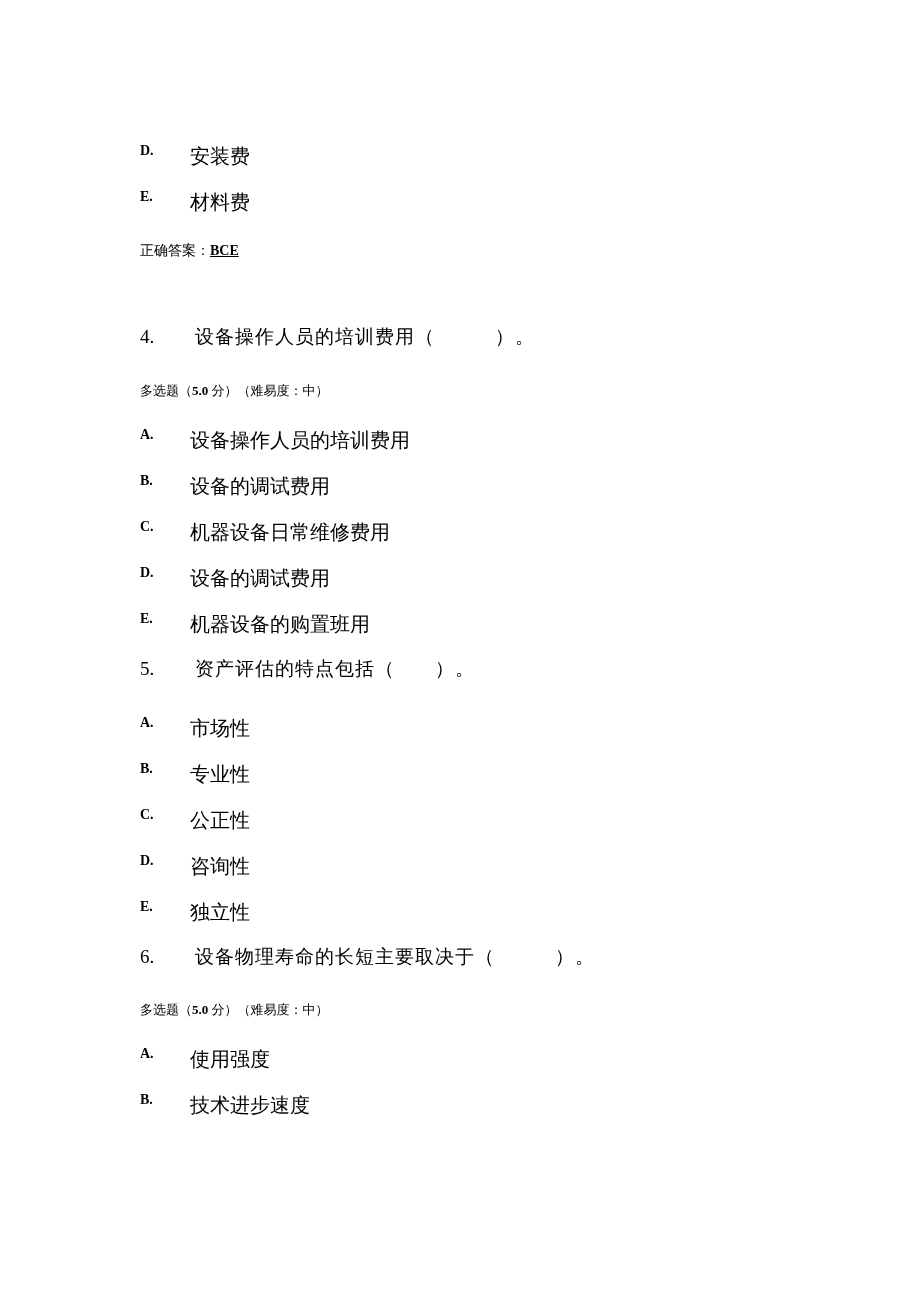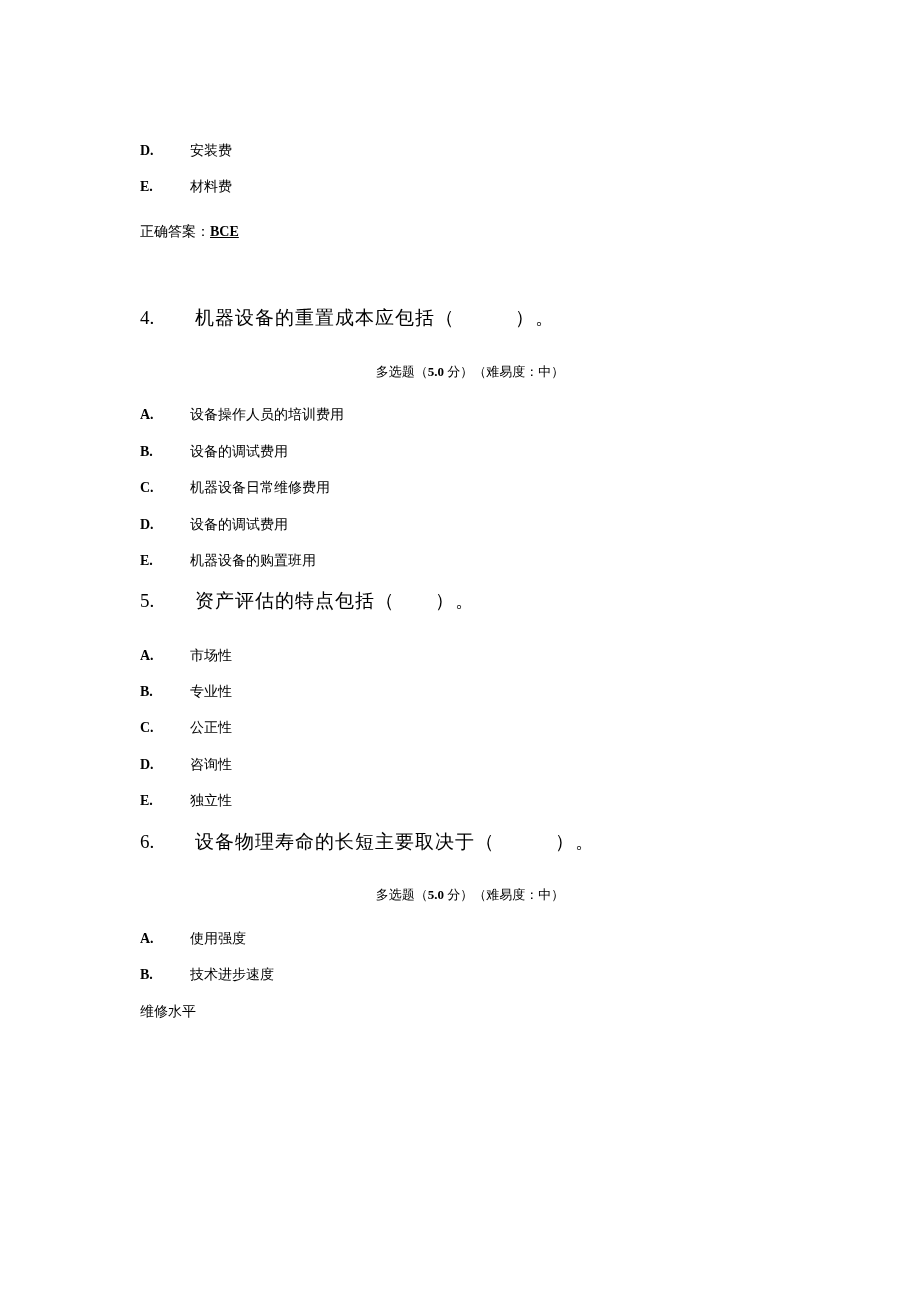--- a/index.html
+++ b/index.html
@@ -22,21 +22,21 @@
       margin-bottom: 14px;
     }
     .option-letter {
       font-weight: bold;
       font-family: "Times New Roman", serif;
       width: 50px;
       flex-shrink: 0;
       font-size: 14px;
     }
     .option-text {
-      font-size: 14px;
+      font-size: 20px;
     }
     .answer-row {
       margin-top: 22px;
       margin-bottom: 60px;
       font-size: 14px;
     }
     .answer-label {
       display: inline;
     }
     .answer-value {
@@ -54,21 +54,20 @@
       width: 55px;
       flex-shrink: 0;
       font-family: "Times New Roman", serif;
     }
     .question-text {
       letter-spacing: 1px;
     }
     .meta-row {
       font-size: 13px;
       margin-bottom: 22px;
-      text-align: center;
     }
     .meta-points {
       font-weight: bold;
       font-family: "Times New Roman", serif;
     }
     .orphan-text {
       font-size: 14px;
       margin-top: 0;
     }
   </style>
@@ -85,21 +84,21 @@
     <span class="option-text">材料费</span>
   </div>
   <div class="answer-row">
     <span class="answer-label">正确答案：</span><span class="answer-value">BCE</span>
   </div>
 </div>
 
 <div>
   <div class="question-title">
     <span class="question-num">4.</span>
-    <span class="question-text">机器设备的重置成本应包括（　　　）。</span>
+    <span class="question-text">设备操作人员的培训费用（　　　）。</span>
   </div>
   <div class="meta-row">
     <span>多选题（</span><span class="meta-points">5.0</span><span> 分）（难易度：中）</span>
   </div>
   <div class="option-row">
     <span class="option-letter">A.</span>
     <span class="option-text">设备操作人员的培训费用</span>
   </div>
   <div class="option-row">
     <span class="option-letter">B.</span>
@@ -155,14 +154,13 @@
     <span>多选题（</span><span class="meta-points">5.0</span><span> 分）（难易度：中）</span>
   </div>
   <div class="option-row">
     <span class="option-letter">A.</span>
     <span class="option-text">使用强度</span>
   </div>
   <div class="option-row">
     <span class="option-letter">B.</span>
     <span class="option-text">技术进步速度</span>
   </div>
-  <div class="orphan-text">维修水平</div>
 </div>
 
 </body></html>

